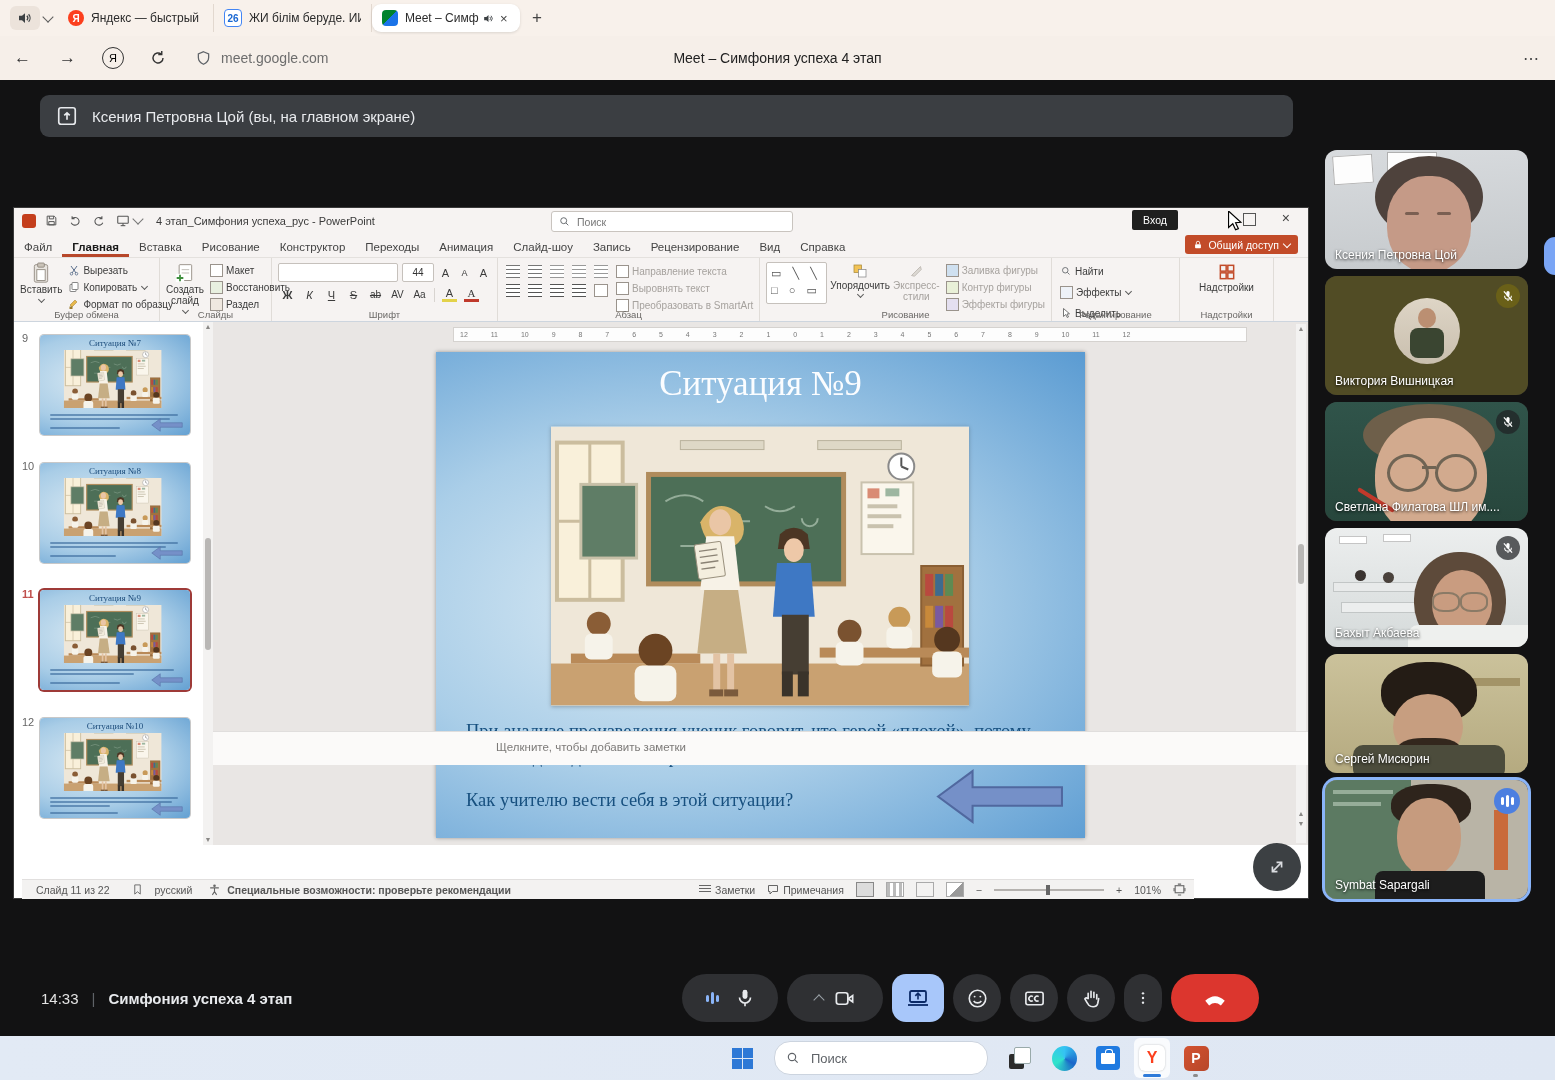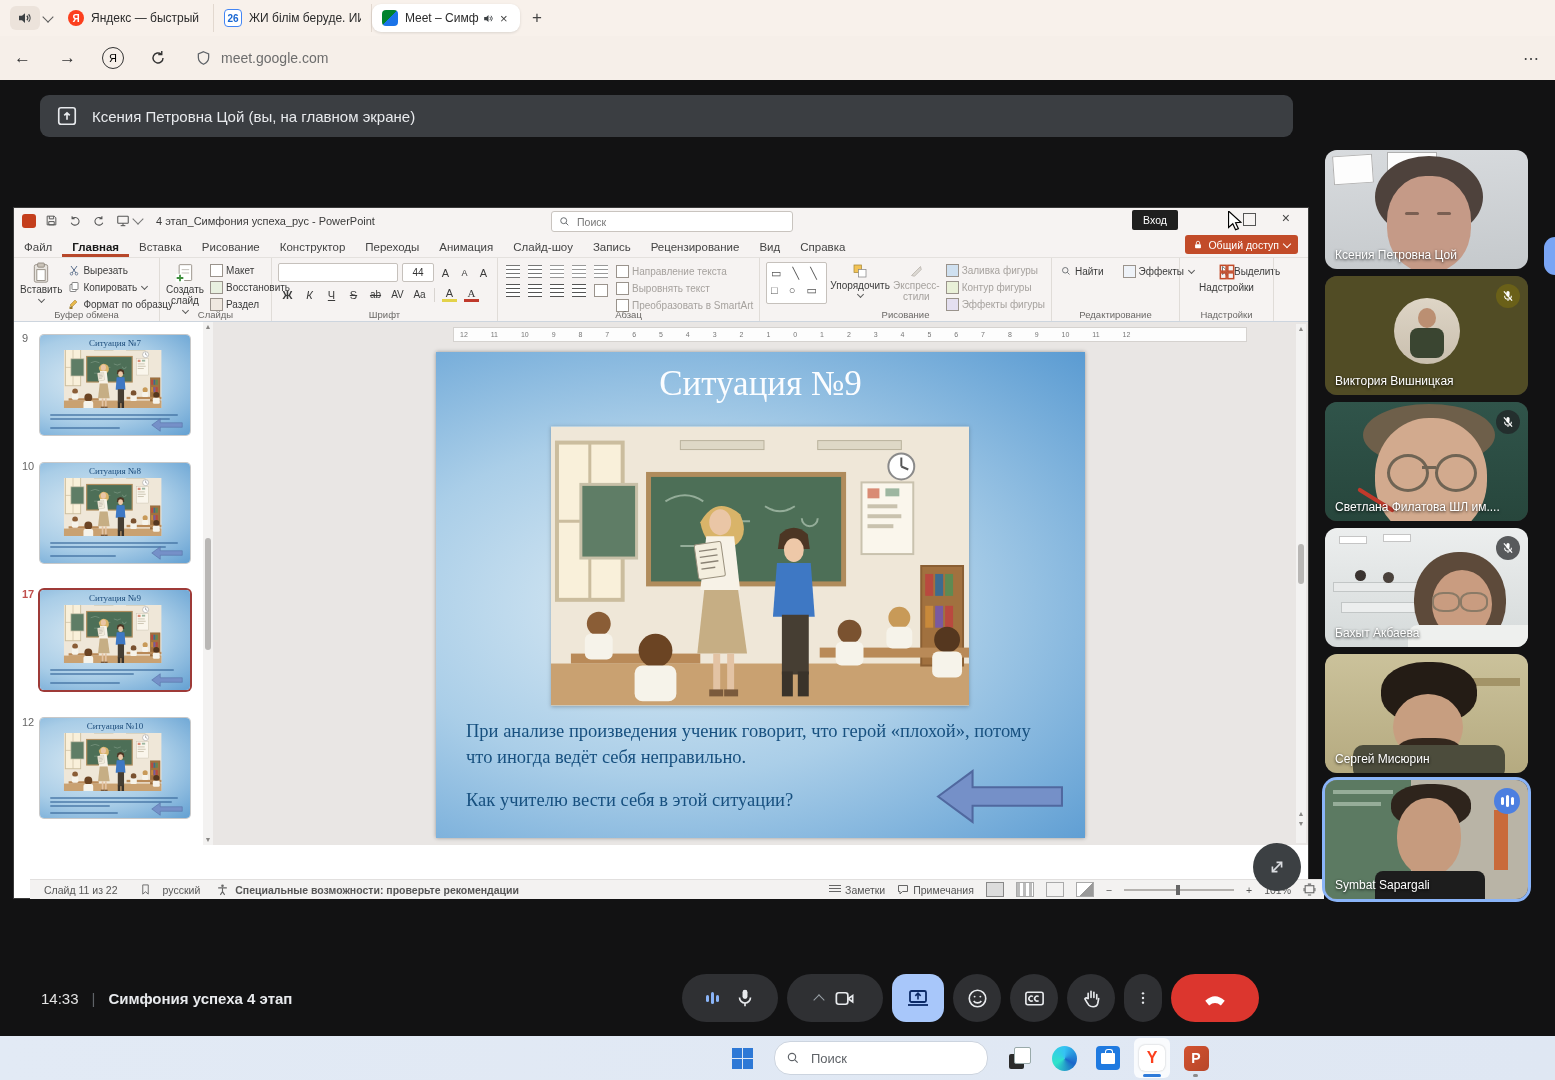--- a/index.html
+++ b/index.html
@@ -84,21 +84,21 @@
   .sbody{position:absolute;left:30px;top:366px;width:580px;font-family:"Liberation Serif",serif;
     font-size:18.5px;color:#17507f;line-height:1.42;}
   .squest{position:absolute;left:30px;top:438px;font-family:"Liberation Serif",serif;
     font-size:18.5px;color:#17507f;}
   .vscroll{position:absolute;width:10px;background:#f3f2f1;}
   .vthumb{position:absolute;left:2px;width:6px;border-radius:3px;background:#b9b7b5;}
   .sarr{color:#8a8886;font-size:7px;text-align:center;line-height:10px;}
   .notes{position:absolute;left:199px;top:523px;width:1095px;height:33px;background:#fbfaf9;
     border-top:1px solid #e0dedd;}
   .notes span{position:absolute;left:283px;top:9px;color:#7c7a78;font-size:11.5px;}
-  .pstatus{position:absolute;left:16px;top:671px;width:1294px;height:19px;background:#f3f2f1;
+  .pstatus{position:absolute;left:8px;top:671px;width:1172px;height:19px;background:#f3f2f1;
     border-top:1px solid #e1dfde;display:flex;align-items:center;font-size:10.5px;color:#565656;}
   
   .taskbar{position:absolute;left:0;top:1036px;width:1555px;height:44px;
     background:linear-gradient(90deg,#e2eaf5,#dfe7f3);display:flex;align-items:center;}
   .tbico{width:36px;height:40px;display:flex;align-items:center;justify-content:center;
     border-radius:6px;margin:0 4px;position:relative;}
   .srchpill{width:212px;height:32px;border-radius:16px;background:#fff;border:1px solid #ccd4df;
     display:flex;align-items:center;margin:0 10px;color:#5f6368;font-size:13px;}
   .win4{display:grid;grid-template-columns:10px 10px;grid-template-rows:10px 10px;gap:1px;}
   .win4 div{background:#2e79d6;}
@@ -266,20 +266,21 @@
     <span class="navg">←</span>
     <span class="navg">→</span>
     <span style="width:20px;height:20px;border:1.6px solid #333;border-radius:50%;display:flex;align-items:center;justify-content:center;font-size:11px;margin:0 12px;">Я</span>
     <svg width="20" height="20" viewBox="0 0 24 24" style="margin:0 12px;">
         <use href="#reloadicon"></use>
       </svg>
     <svg width="19" height="19" viewBox="0 0 24 24" style="margin-left:14px;">
         <use href="#shieldicon"></use>
       </svg>
     <span class="urltxt">meet.google.com</span>
+    <span class="wintitle">Meet – Симфония успеха 4 этап</span>
     <span style="position:absolute;right:16px;font-size:16px;color:#444;">⋯</span>
   </div>
 
   <div class="banner">
     <svg width="22" height="22" viewBox="0 0 24 24" style="margin:0 14px 0 16px;">
         <use href="#banner-present"></use>
       </svg>
     <span>Ксения Петровна Цой (вы, на главном экране)</span>
   </div>
 
@@ -503,21 +504,21 @@
               </div>
             <div class="smrow gray">
                 <span class="ibox" style="background:#e4dff0;"></span>
                 <span>Эффекты фигуры</span>
               </div>
           </div>
         </div>
         <span class="glabel">Рисование</span>
       </div>
       <div class="rgroup" style="width:128px;">
-        <div style="display:flex;gap:19px;padding:5px 8px;">
+        <div style="display:flex;flex-direction:column;gap:5px;padding:5px 8px;">
           <div class="smrow">
               <svg width="12" height="12" viewBox="0 0 24 24">
                 <use href="#magicon"></use>
               </svg>
               <span>Найти</span>
             </div>
           <div class="smrow">
               <span class="ibox" style="background:#eef2f8;"></span>
               <span>Эффекты</span>
               <span class="chev" style="width:4px;height:4px;margin-bottom:1px;"></span>
@@ -570,21 +571,21 @@
           <svg viewBox="30 20 380 250" style="position:absolute;left:17px;top:15px;width:116px;height:58px;">
               <use href="#classroom"></use>
             </svg>
           <span class="tline" style="left:10px;top:79px;width:128px;"></span>
             <span class="tline" style="left:10px;top:83px;width:116px;"></span>
             <span class="tline" style="left:10px;top:92px;width:66px;"></span>
           <svg viewBox="0 0 126 56" style="position:absolute;right:6px;top:83px;width:34px;height:14px;">
               <use href="#blockarrow"></use>
             </svg>
         </div>
-        <span class="tnum" style="top:266px;color:#c0504d;font-weight:bold;">17</span>
+        <span class="tnum" style="top:266px;color:#c0504d;font-weight:bold;">11</span>
         <div class="tcard sel" style="top:268px;">
           <span class="ttitle">Ситуация №9</span>
           <svg viewBox="30 20 380 250" style="position:absolute;left:17px;top:15px;width:116px;height:58px;">
               <use href="#classroom"></use>
             </svg>
           <span class="tline" style="left:10px;top:79px;width:124px;"></span>
             <span class="tline" style="left:10px;top:83px;width:84px;"></span>
             <span class="tline" style="left:10px;top:92px;width:70px;"></span>
           <svg viewBox="0 0 126 56" style="position:absolute;right:6px;top:83px;width:34px;height:14px;">
               <use href="#blockarrow"></use>
@@ -632,20 +633,23 @@
           <div class="sarr">▲</div>
           <div class="vthumb" style="top:220px;height:40px;"></div>
           <div style="position:absolute;bottom:14px;left:0;right:0;" class="sarr">
             <div>▲</div>
             <div>▼</div>
           </div>
         </div>
       </div>
     </div>
 
+    <div class="notes">
+      <span>Щелкните, чтобы добавить заметки</span>
+    </div>
 
     <div class="pstatus">
       <span style="margin-left:14px;">Слайд 11 из 22</span>
       <svg width="11" height="13" viewBox="0 0 24 26" style="margin-left:22px;">
           <path d="M6 3 h12 v20 l-6 -5 -6 5 z" fill="none" stroke="#666" stroke-width="2"></path>
         </svg>
       <span style="margin-left:12px;">русский</span>
       <svg width="13" height="13" viewBox="0 0 24 24" style="margin-left:16px;">
           <circle cx="12" cy="5" r="2.4" fill="#666"></circle>
           <path d="M4 9 h16 M12 9 v7 M12 16 l-4 6 M12 16 l4 6" stroke="#666" stroke-width="2" fill="none"></path>

